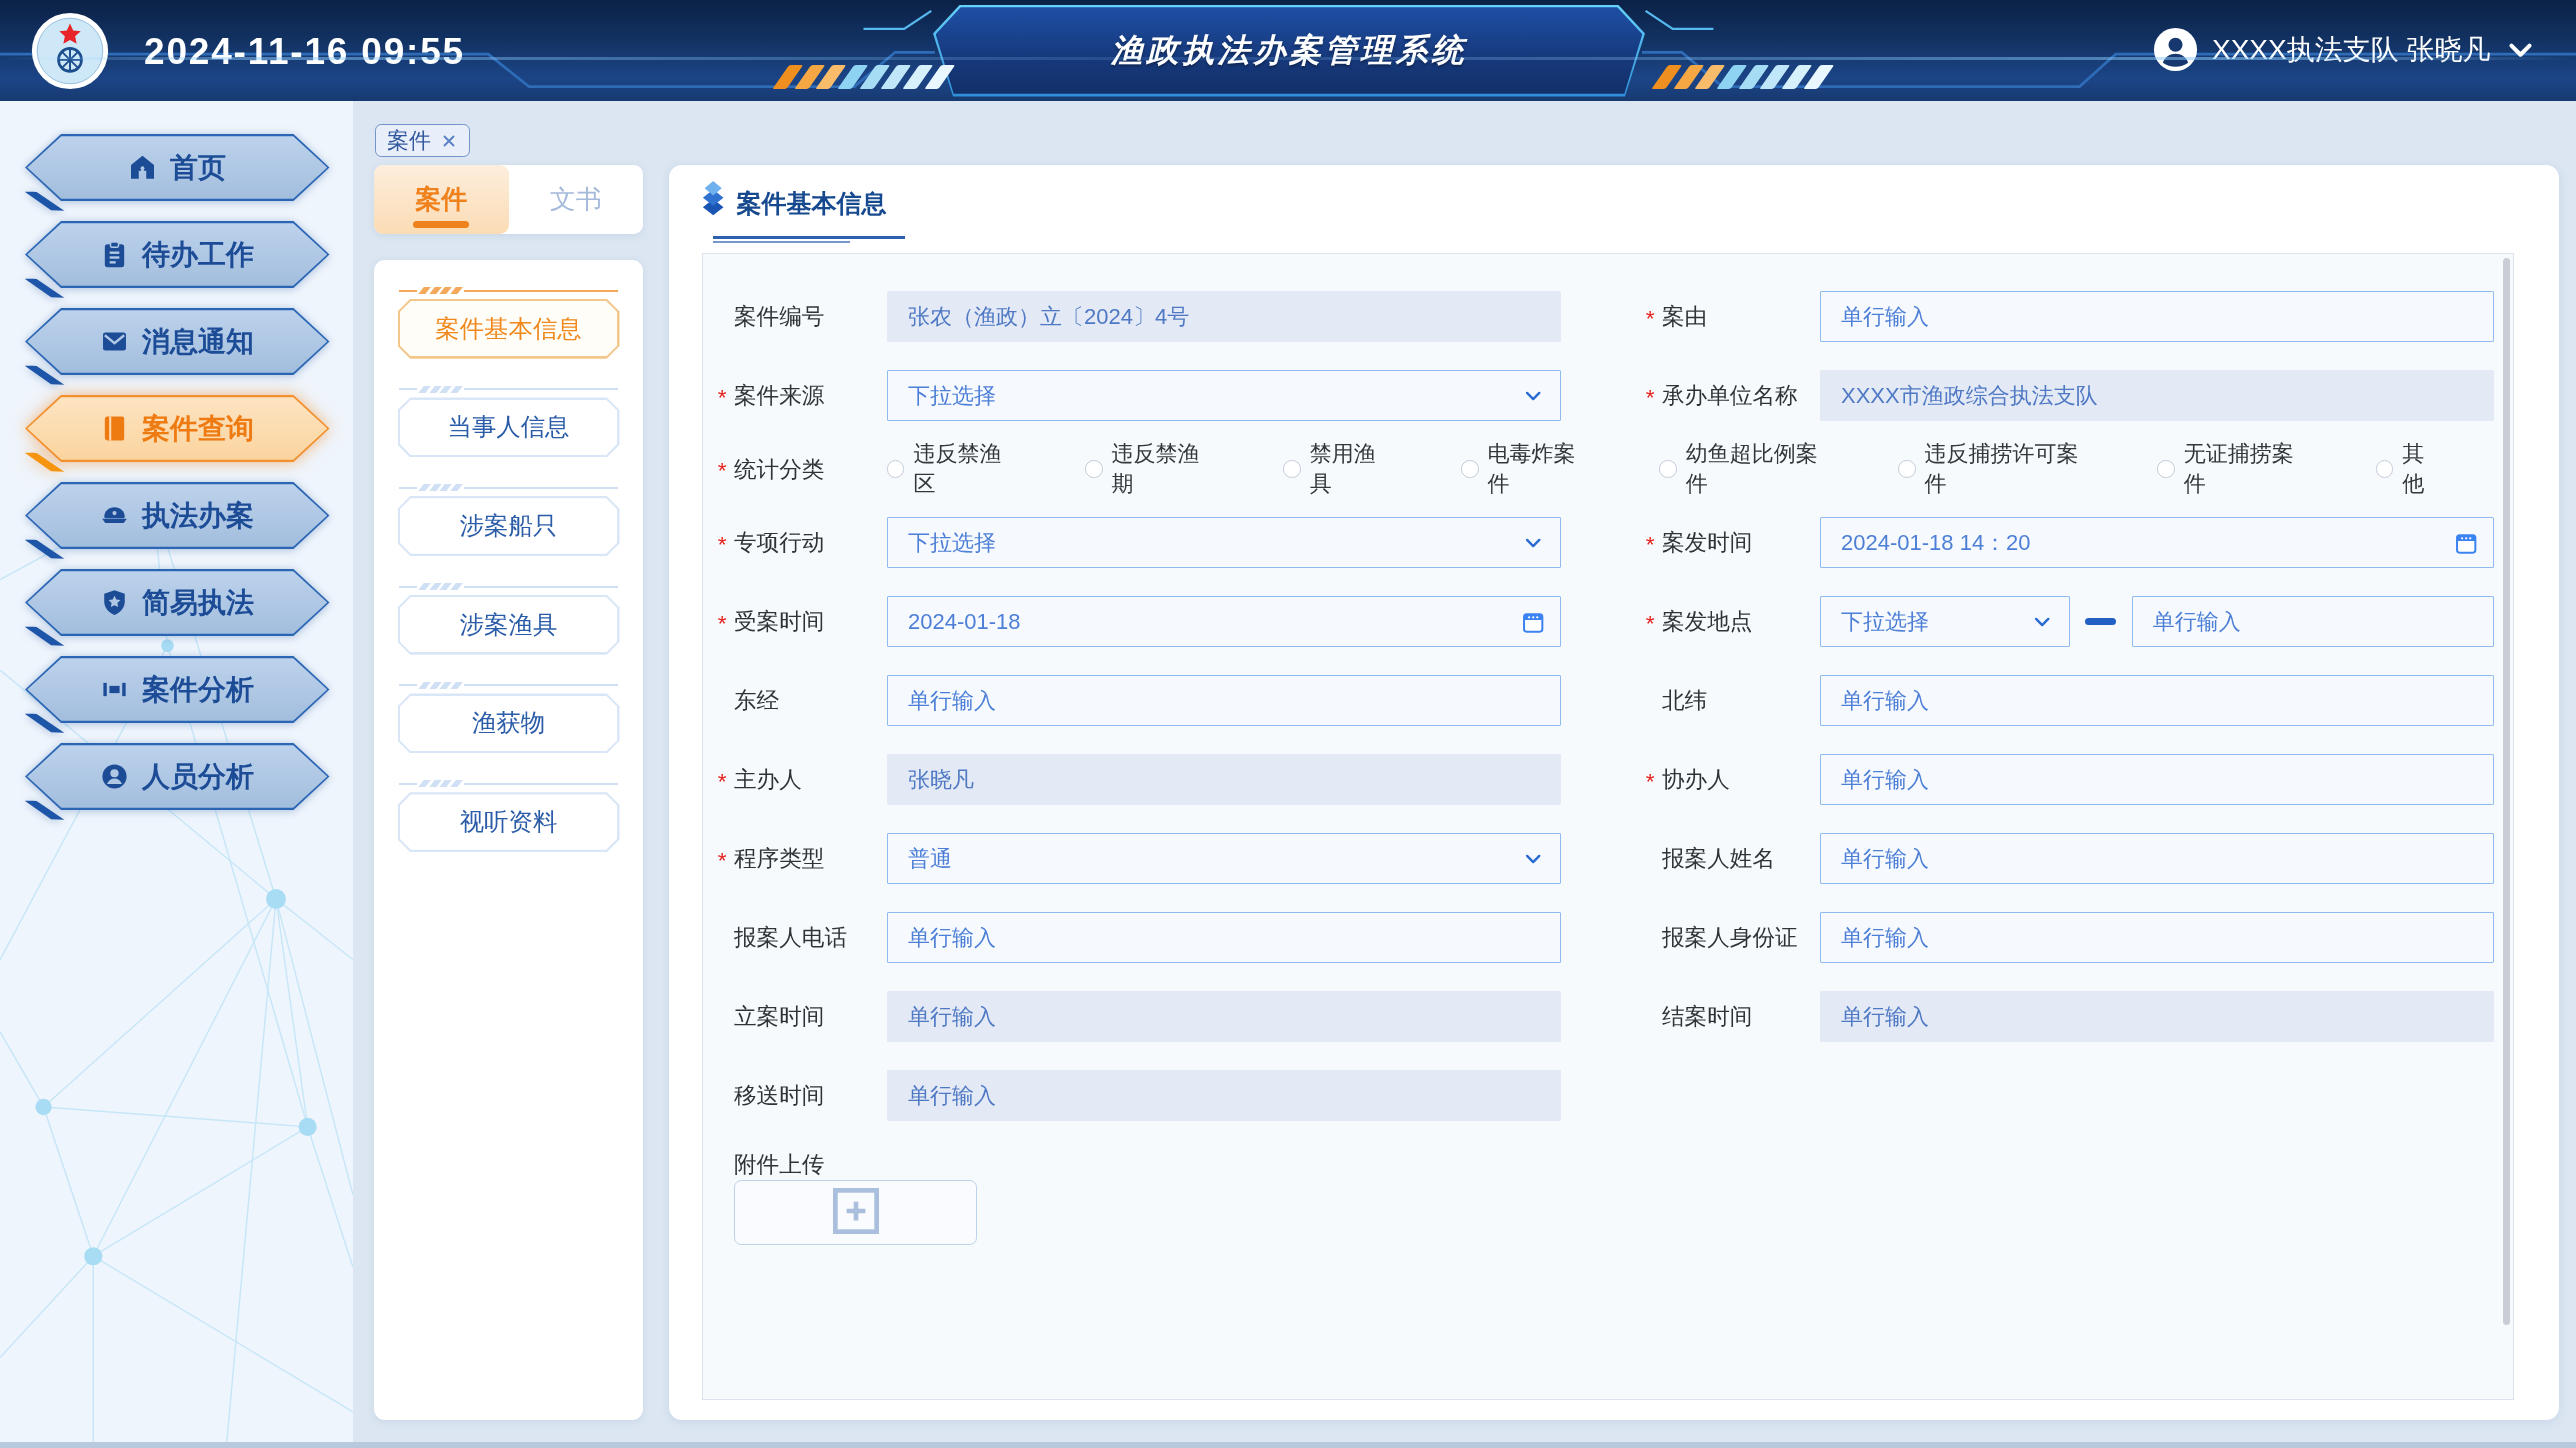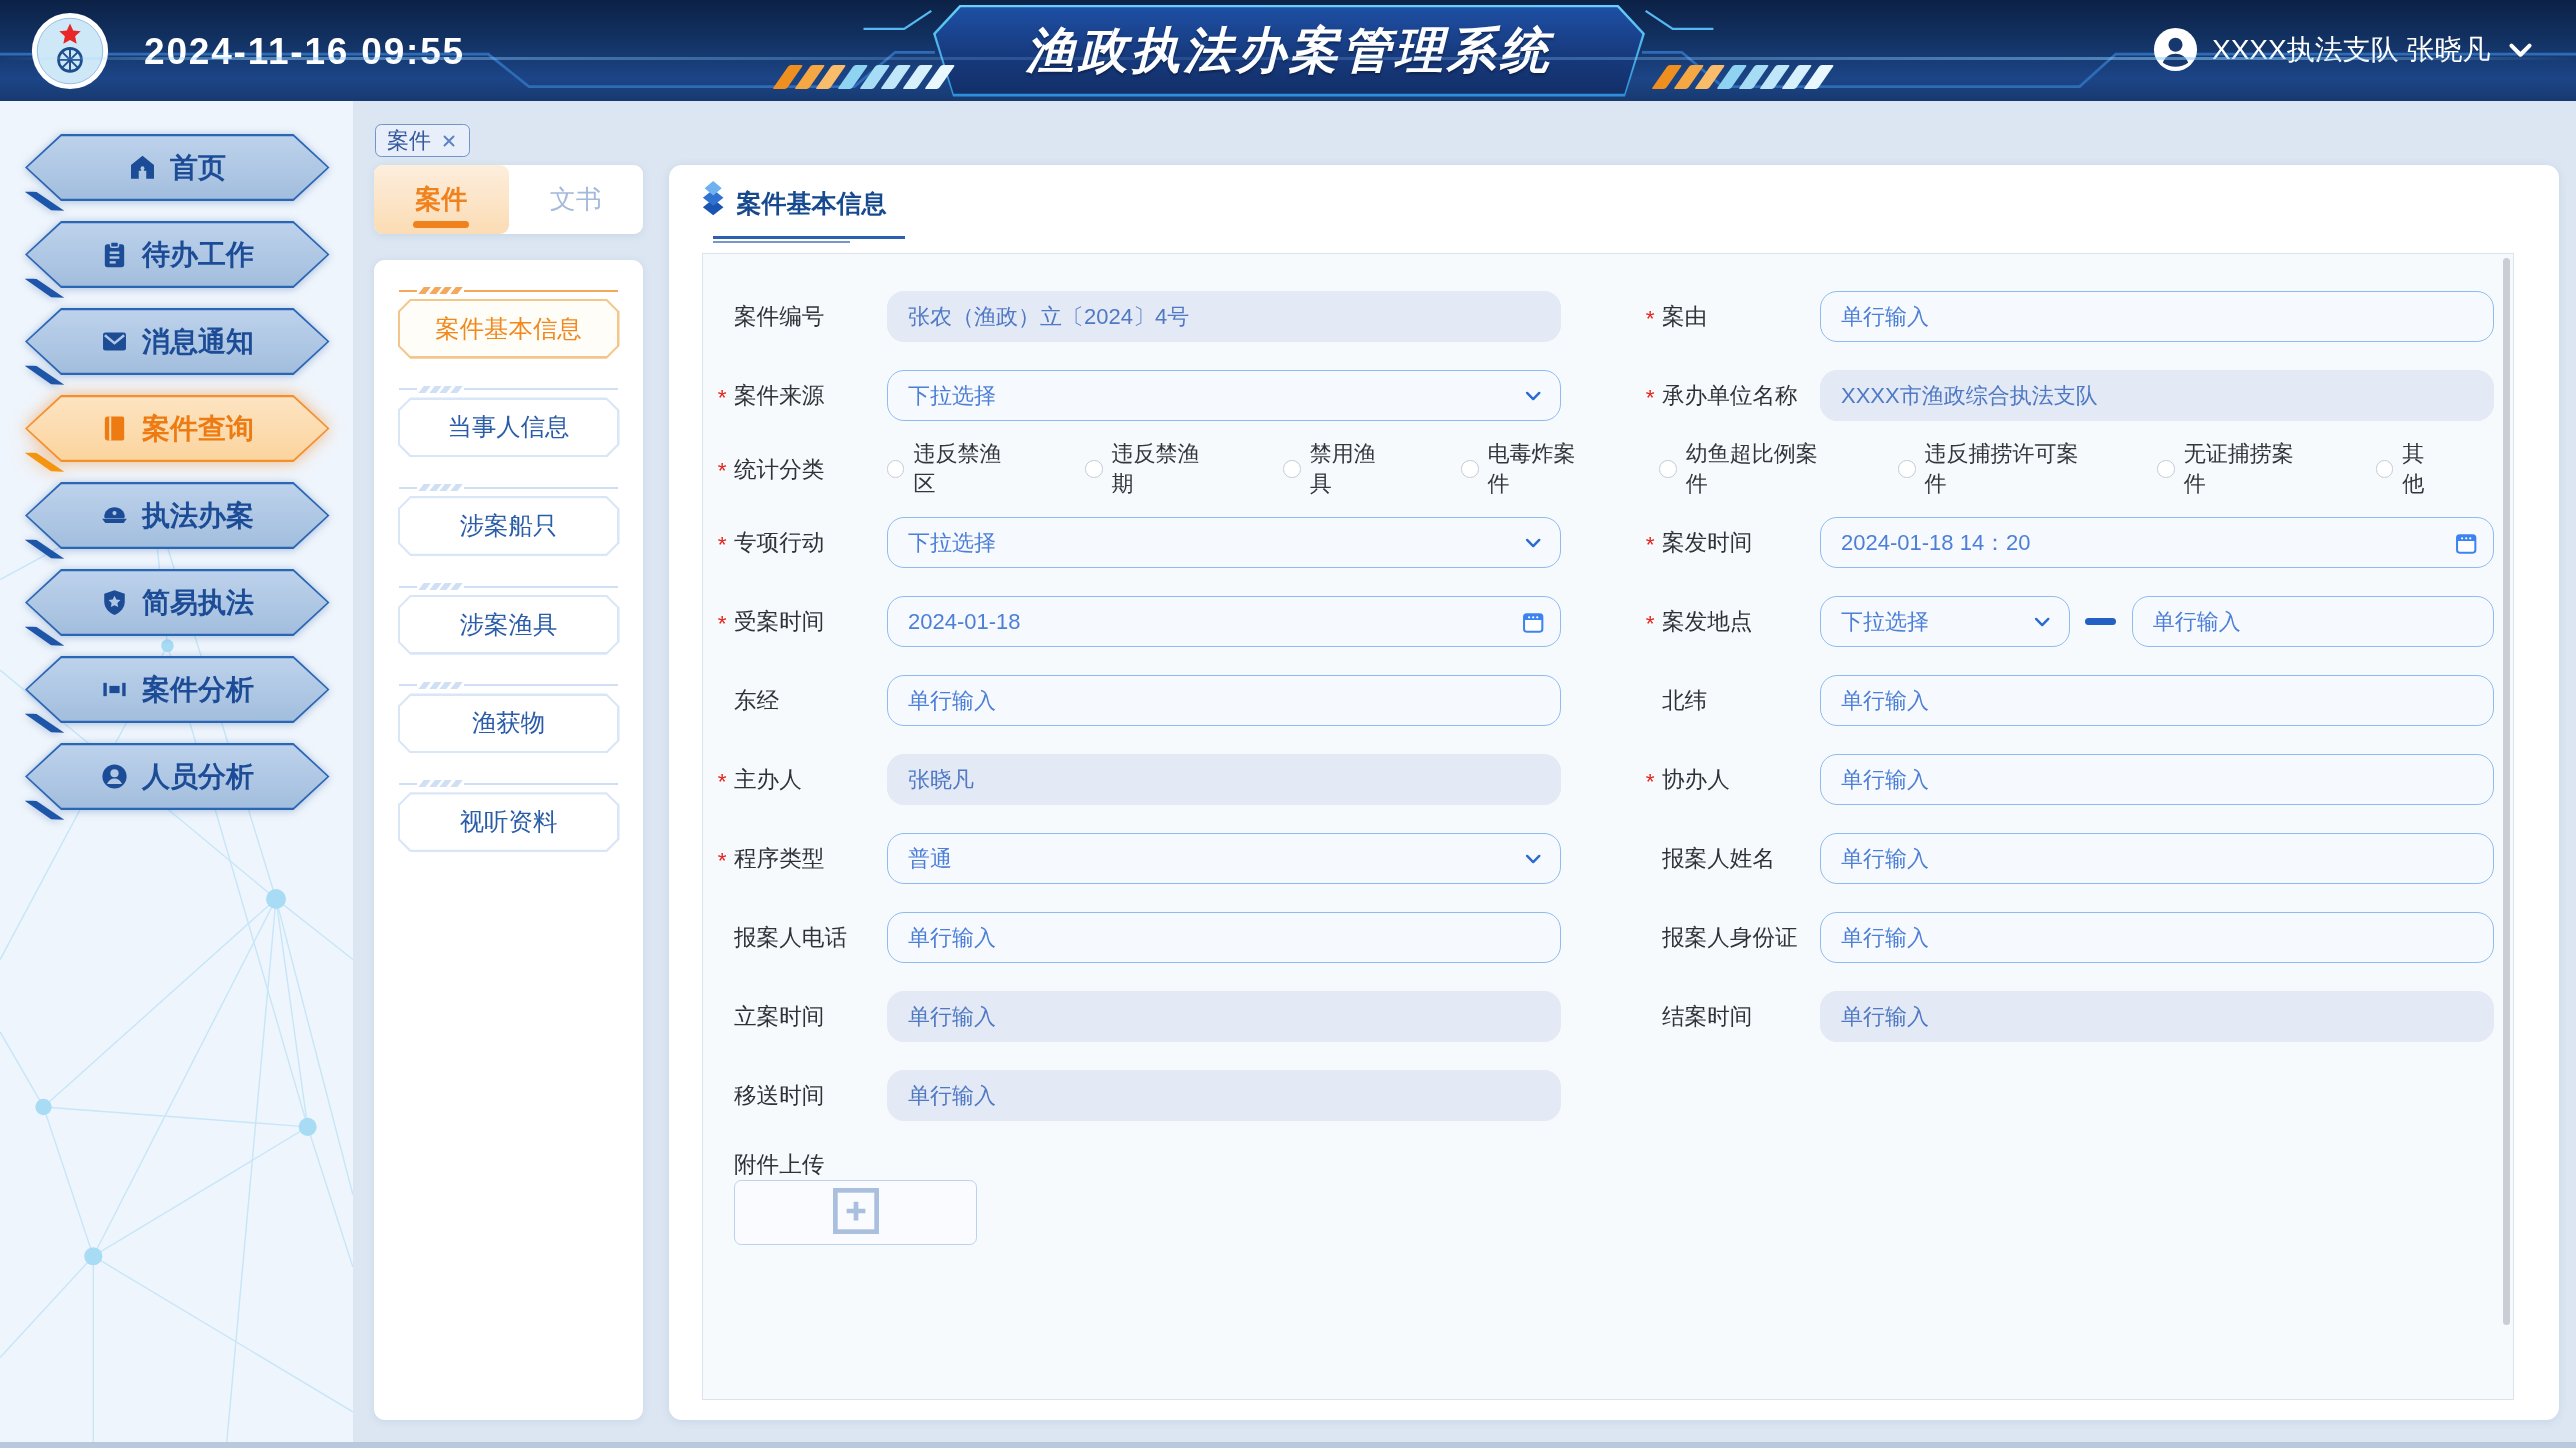--- a/index.html
+++ b/index.html
@@ -13,21 +13,21 @@
   .logo{position:absolute;left:31px;top:11.8px;width:78px;height:78px;}
   .dt{position:absolute;left:144px;top:31px;font-size:37px;font-weight:bold;color:#fff;letter-spacing:1.8px;}
   .hdeco{position:absolute;inset:0;width:100%;height:100%;}
   .banner{position:absolute;left:933px;top:4.5px;width:712px;height:92px;
        clip-path:polygon(27px 0,calc(100% - 27px) 0,100% 29px,calc(100% - 20px) 100%,20px 100%,0 29px);
        background:linear-gradient(180deg,#66d2fa,#2e8ed8);}
   .banner-in{position:absolute;inset:2.7px;
        clip-path:polygon(25px 0,calc(100% - 25px) 0,100% 27px,calc(100% - 18px) 100%,18px 100%,0 27px);
        background:linear-gradient(180deg,#1e4fa4 0%,#173a7e 55%,#122f68 100%);
        display:flex;align-items:center;justify-content:center;}
-  .banner h1{margin:0;color:#fff;font-size:49px;font-style:italic;font-weight:bold;letter-spacing:3.6px;
+  .banner h1{margin:0;color:#fff;font-size:32px;font-style:italic;font-weight:bold;letter-spacing:3.6px;
        text-shadow:0 1.8px 2.7px rgba(0,0,0,.35);}
   .slashes{position:absolute;top:65px;display:flex;gap:8.1px;}
   .slashes.l{left:781px}.slashes.r{left:1660px}
   .slashes i{width:13.6px;height:23.5px;transform:skewX(-35deg);border-radius:1.8px;}
   .slashes i:nth-child(1){background:#ef8f1f}.slashes i:nth-child(2){background:#f5a743}
   .slashes i:nth-child(3){background:#f9bc6a}.slashes i:nth-child(4){background:#8ed3f2}
   .slashes i:nth-child(5){background:#a6ddf5}.slashes i:nth-child(6){background:#bfe7f9}
   .slashes i:nth-child(7){background:#d6f1fc}.slashes i:nth-child(8){background:#e9f8fe}
   .user{position:absolute;right:40px;top:27px;display:flex;align-items:center;gap:14.5px;color:#fff;font-size:28px;cursor:pointer;}
   .user svg.av{width:45px;height:45px}
@@ -90,21 +90,21 @@
   .u1{position:absolute;left:44px;top:71px;width:192px;height:2.7px;background:#2c5fae;}
   .u2{position:absolute;left:44px;top:76px;width:137px;height:1.8px;background:#2c5fae;opacity:.65;}
   .form{position:absolute;left:33px;top:88px;width:1812px;height:1147px;background:#f7fafd;
        border:1.8px solid #dbe3ef;box-sizing:border-box;overflow:hidden;padding:37px 0 0 31px;}
   .sbar{position:absolute;right:2.7px;top:3.6px;width:7.2px;height:1067px;background:#c9cdd6;border-radius:3.6px;cursor:pointer;}
   .row{display:flex;align-items:center;height:51px;margin-bottom:28px;}
   .row.radios{height:40px;}
   .lab{width:153px;flex:none;position:relative;font-size:22.6px;color:#2f3338;}
   .lab2{width:158px;margin-left:101px;}
   .lab.req::before{content:"*";position:absolute;left:-16.3px;top:4.5px;color:#e5231c;font-size:22.6px;}
-  .fld{width:674px;height:51px;box-sizing:border-box;border-radius:17px;display:flex;align-items:center;
+  .fld{width:674px;height:51px;box-sizing:border-box;border-radius:1px;display:flex;align-items:center;
        padding:12px 20px;font-size:22px;color:#4d7fd6;position:relative;background:#f6faff;border:1.8px solid #8fbbf0;}
   .fld.editable{cursor:text;}
   .fld.sel,.fld.date{cursor:pointer;}
   .fld.readonly{background:#e3e9f5;border-color:#e3e9f5;color:#4f79c4;}
   .fld .tail{position:absolute;right:14.5px;top:50%;transform:translateY(-50%);width:24.4px;height:24.4px;}
   .fld .tail svg{width:24.4px;height:24.4px;display:block;}
   .fgrp{width:674px;display:flex;align-items:center;}
   .fgrp .fld.sel{width:250px;}
   .fgrp .fld.txt2{flex:1;}
   .dash{width:31px;height:6.3px;border-radius:3.6px;background:#2360c4;margin:0 15.4px;flex:none;}

